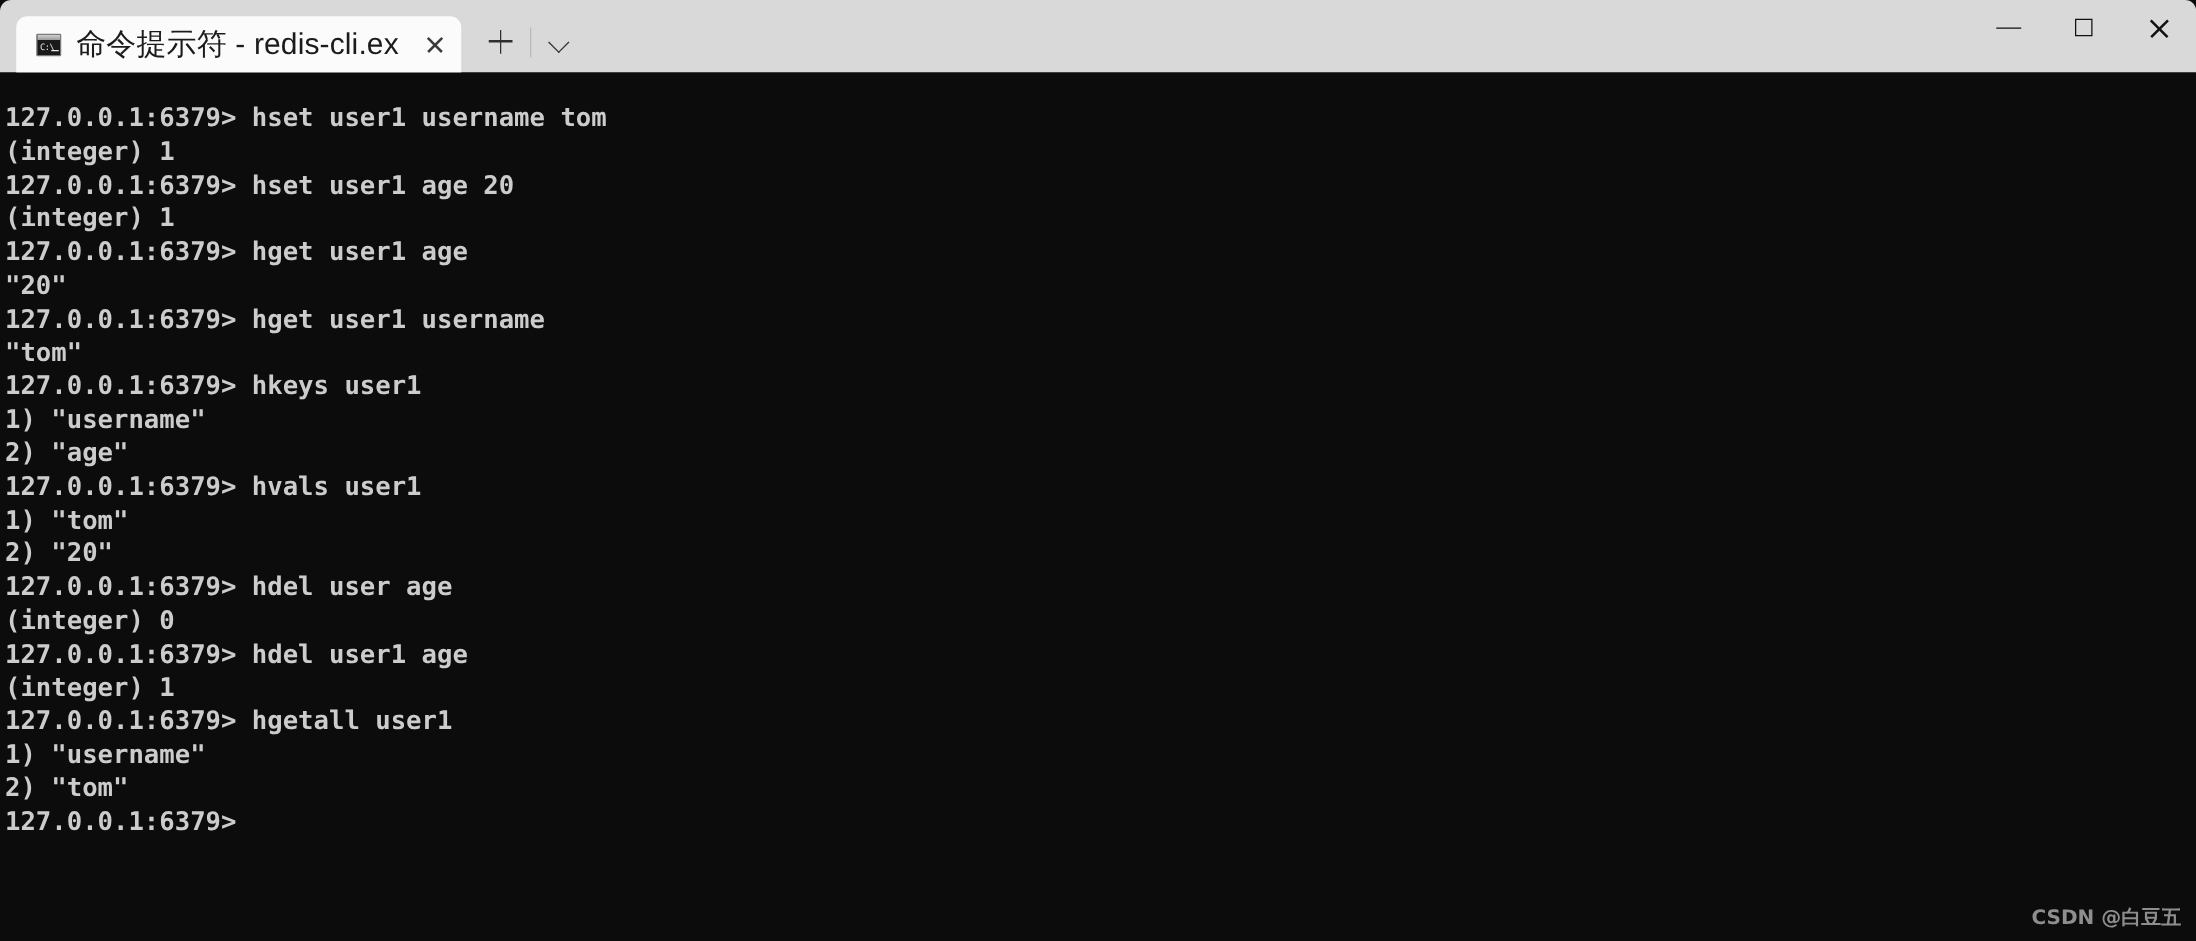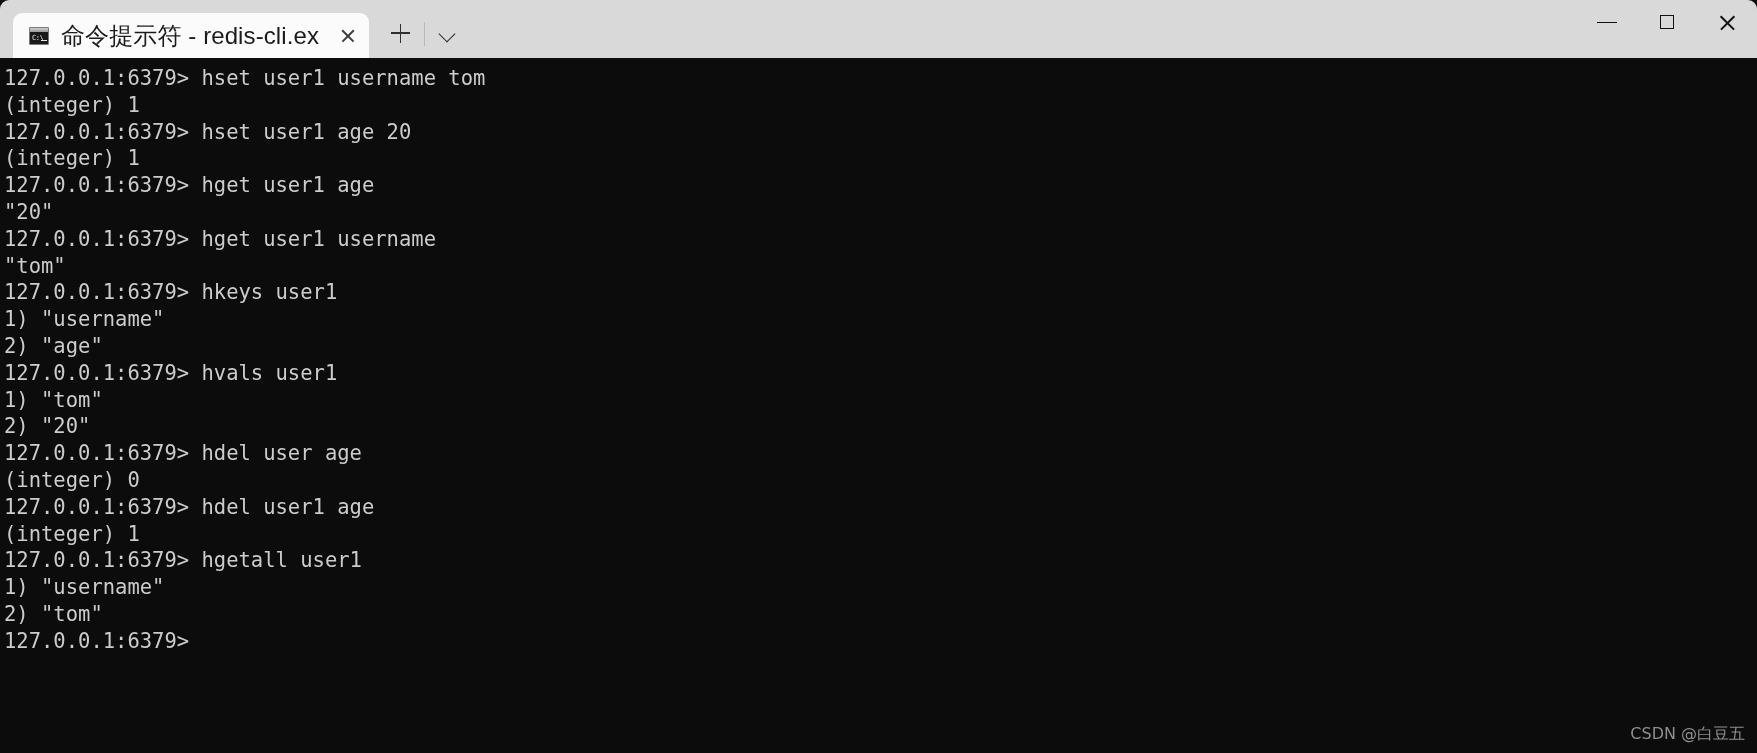--- a/index.html
+++ b/index.html
@@ -182,22 +182,23 @@
   }
   .winbtn.close::before { transform: rotate(45deg); }
   .winbtn.close::after  { transform: rotate(-45deg); }
 
   
   #terminal {
     flex: 1 1 auto;
     background: #0c0c0c;
     overflow: hidden;
     position: relative;
-    padding: 7px 0 0 4px;
-    box-sizing: border-box;
+    padding: 23px 0 0 4px;
+    box-sizing: border-box;
+    font-weight: bold;
   }
 
   #termlines {
     font-family: "DejaVu Sans Mono", "Liberation Mono", monospace;
     font-size: 20.5px;
     line-height: 26.8px;
     color: #cccccc;
     white-space: pre;
     letter-spacing: 0px;
   }

